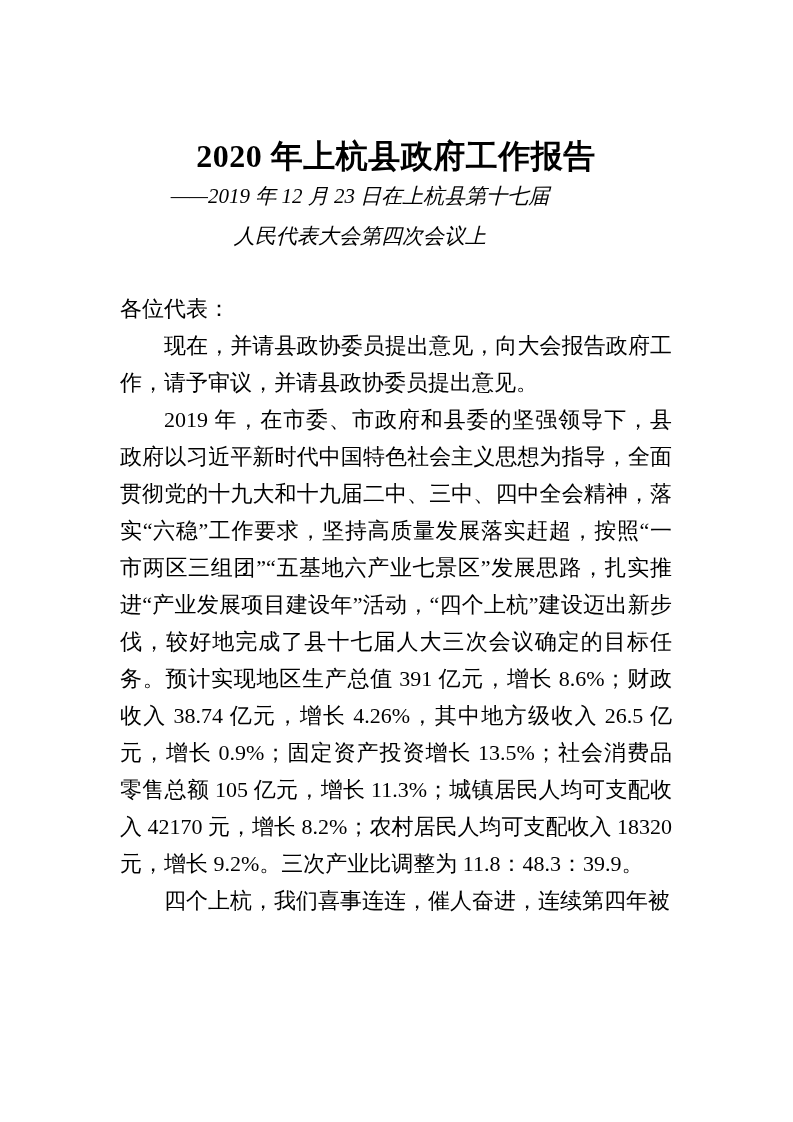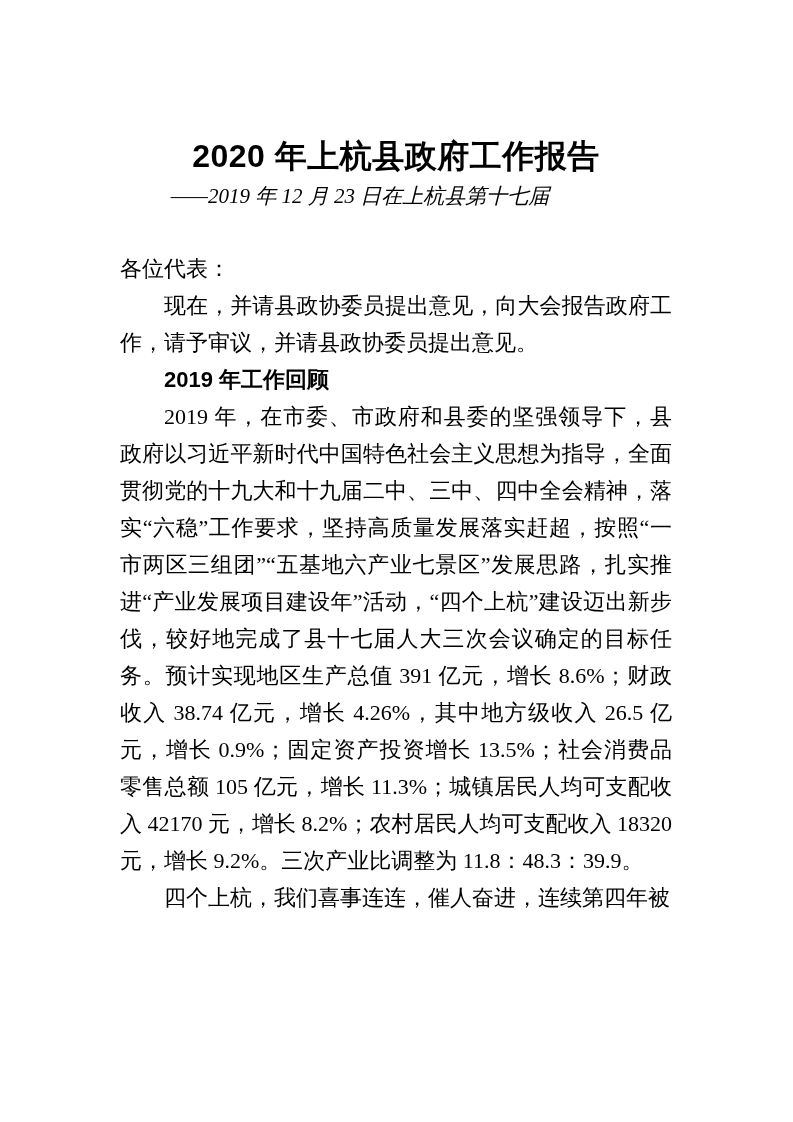--- a/index.html
+++ b/index.html
@@ -17,21 +17,21 @@
     overflow: hidden;
     font-family: "Liberation Serif", "DejaVu Serif", serif;
   }
   .content {
     padding: 0 121px 0 120px; 
   }
   .doc-title {
     margin: 0;
     padding-top: 136px;
     text-align: center;
-    font-family: Liberation Sans, sans-serif;
+    font-family: Liberation Serif, serif;
     font-weight: bold;
     font-size: 32px;
     line-height: 40px;
     letter-spacing: 0.5px;
   }
   .subtitle-block {
     margin-top: 0;
     padding-right: 72px; 
     text-align: center;
     font-style: italic;   
@@ -68,24 +68,24 @@
 </head>
 <body>
 
 <div class="page">
   <div class="content">
 
     <h1 class="doc-title">2020 年上杭县政府工作报告</h1>
 
     <div class="subtitle-block">
       <div>——2019 年 12 月 23 日在上杭县第十七届</div>
+      <div>人民代表大会第四次会议上</div>
     </div>
 
     <div class="doc-body">
       <p class="salutation">各位代表：</p>
       <p class="para">现在，并请县政协委员提出意见，向大会报告政府工作，请予审议，并请县政协委员提出意见。</p>
-      <h2 class="section-heading">2019 年工作回顾</h2>
       <p class="para">2019 年，在市委、市政府和县委的坚强领导下，县政府以习近平新时代中国特色社会主义思想为指导，全面贯彻党的十九大和十九届二中、三中、四中全会精神，落实“六稳”工作要求，坚持高质量发展落实赶超，按照“一市两区三组团”“五基地六产业七景区”发展思路，扎实推进“产业发展项目建设年”活动，“四个上杭”建设迈出新步伐，较好地完成了县十七届人大三次会议确定的目标任务。预计实现地区生产总值 391 亿元，增长 8.6%；财政收入 38.74 亿元，增长 4.26%，其中地方级收入 26.5 亿元，增长 0.9%；固定资产投资增长 13.5%；社会消费品零售总额 105 亿元，增长 11.3%；城镇居民人均可支配收入 42170 元，增长 8.2%；农村居民人均可支配收入 18320 元，增长 9.2%。三次产业比调整为 11.8：48.3：39.9。</p>
       <p class="para">四个上杭，我们喜事连连，催人奋进，连续第四年被</p>
     </div>
 
   </div>
 </div>
 
 </body></html>

